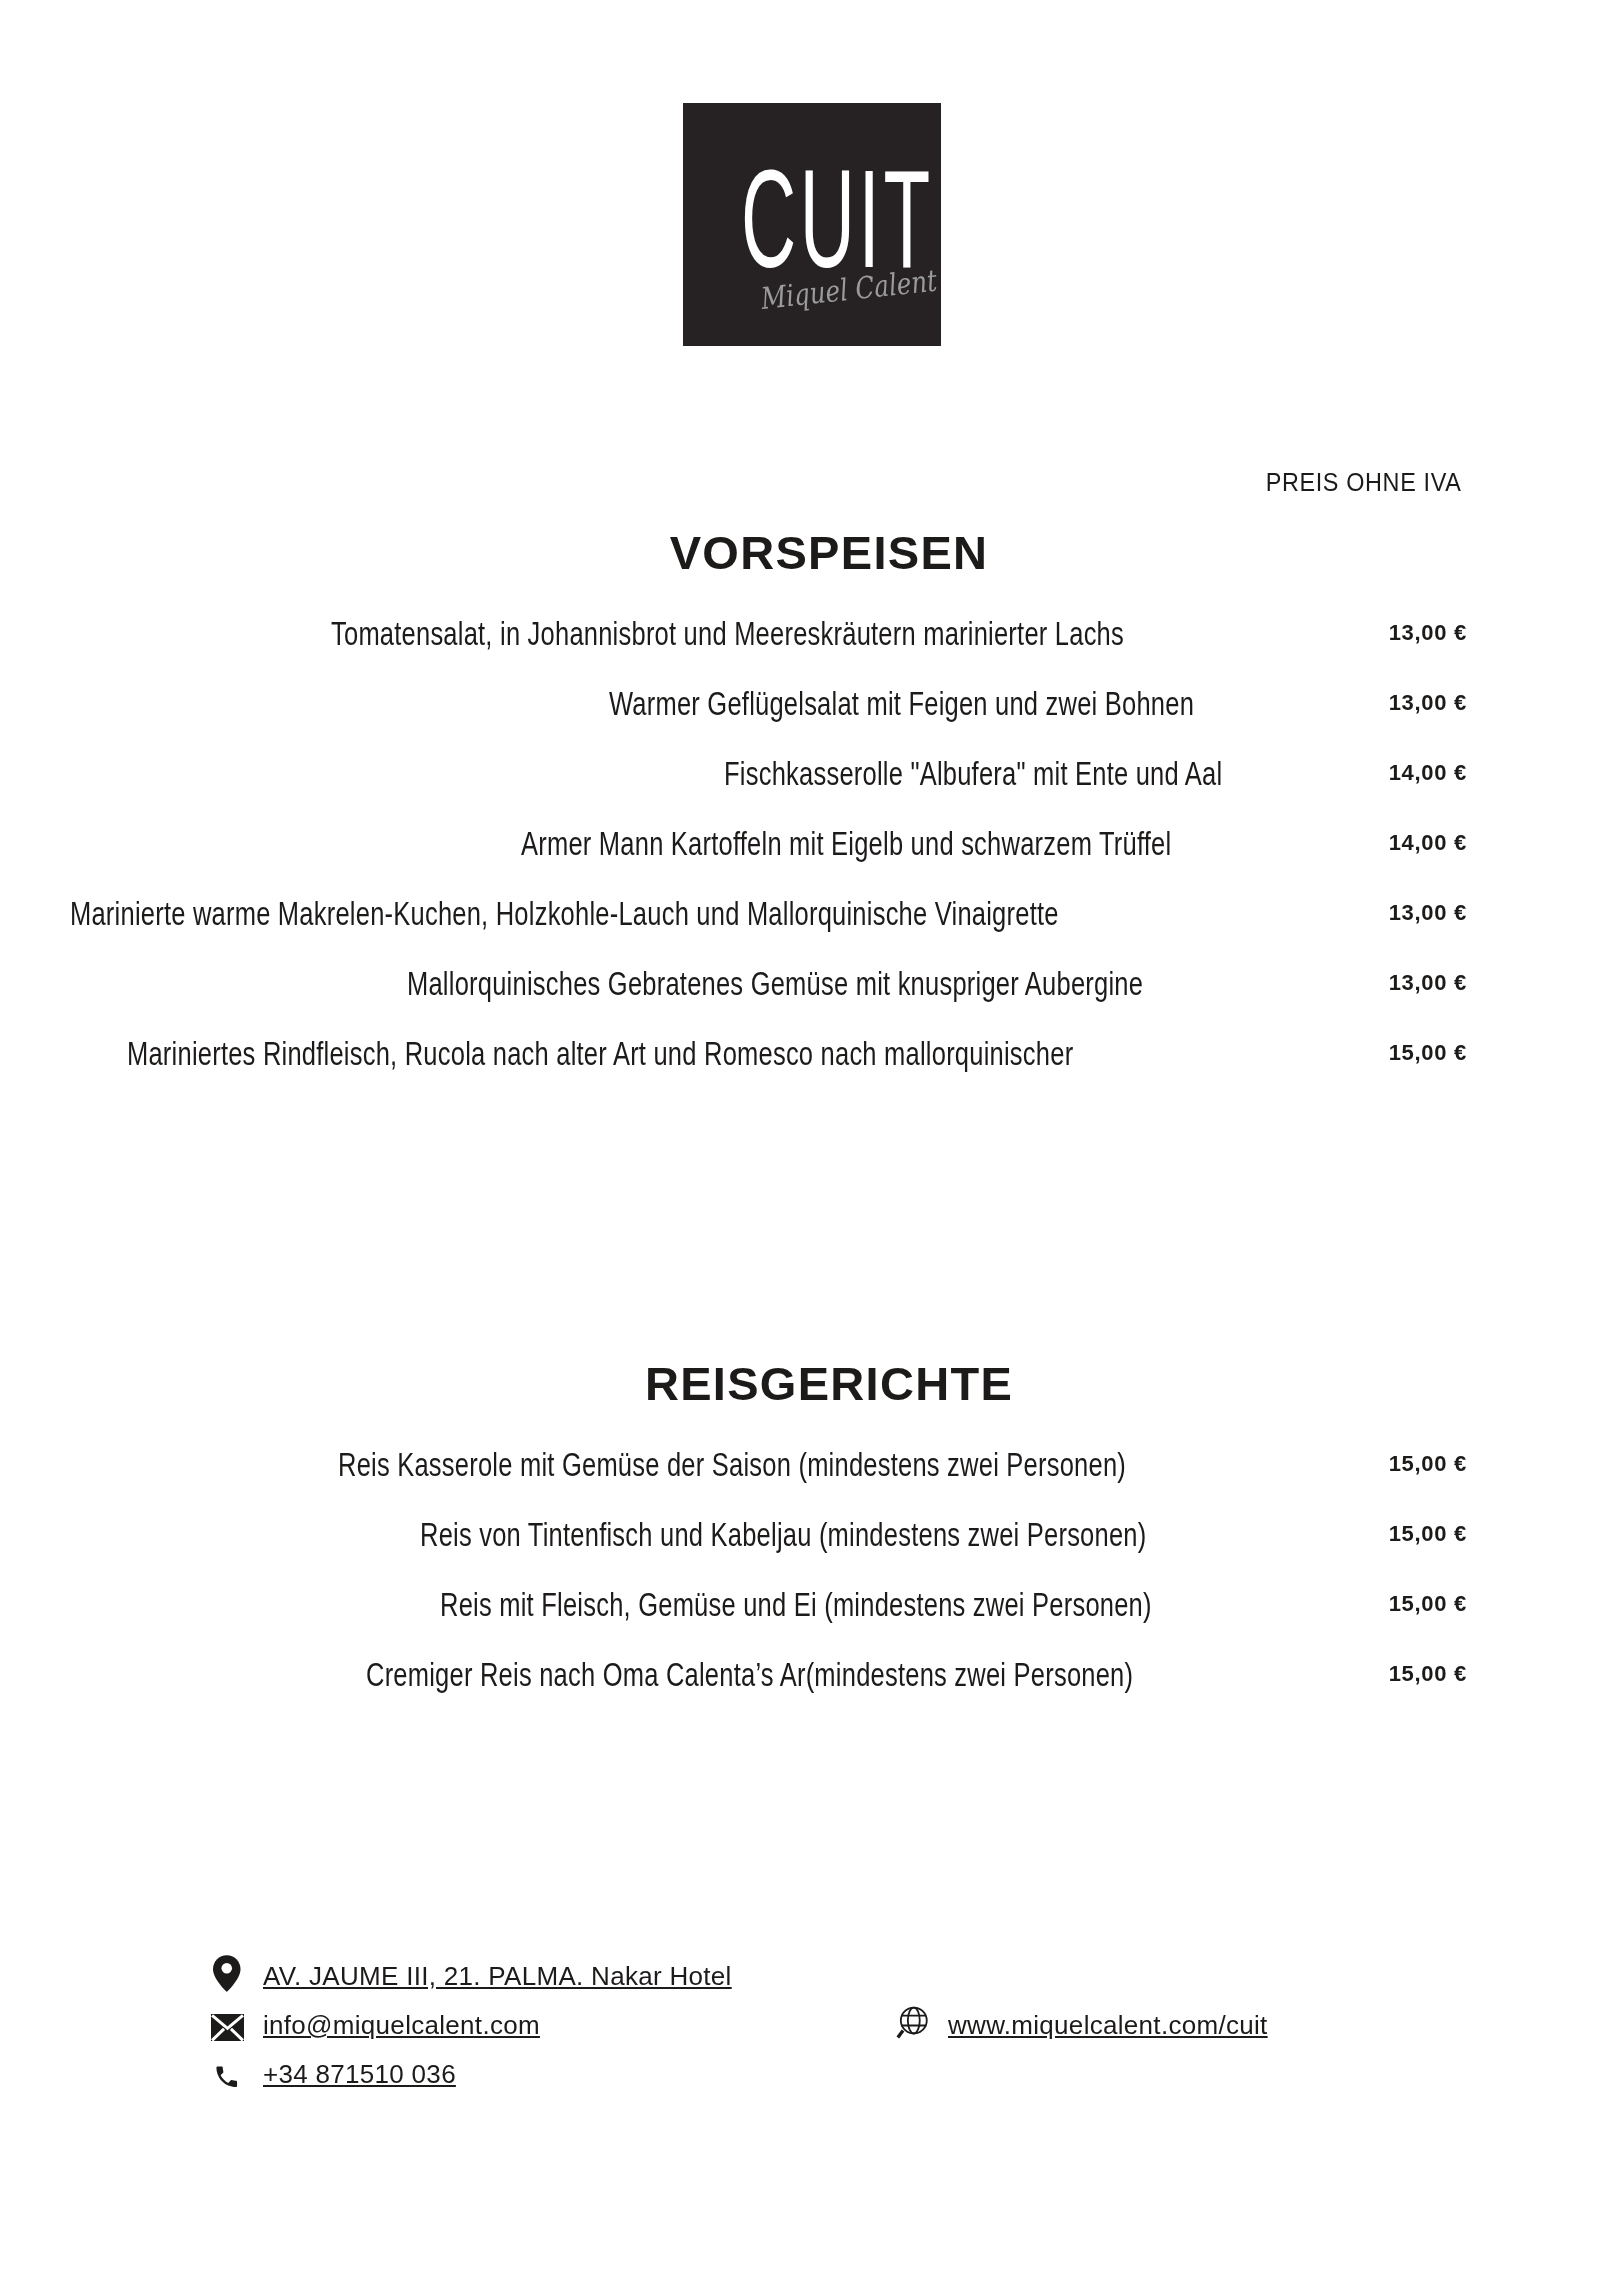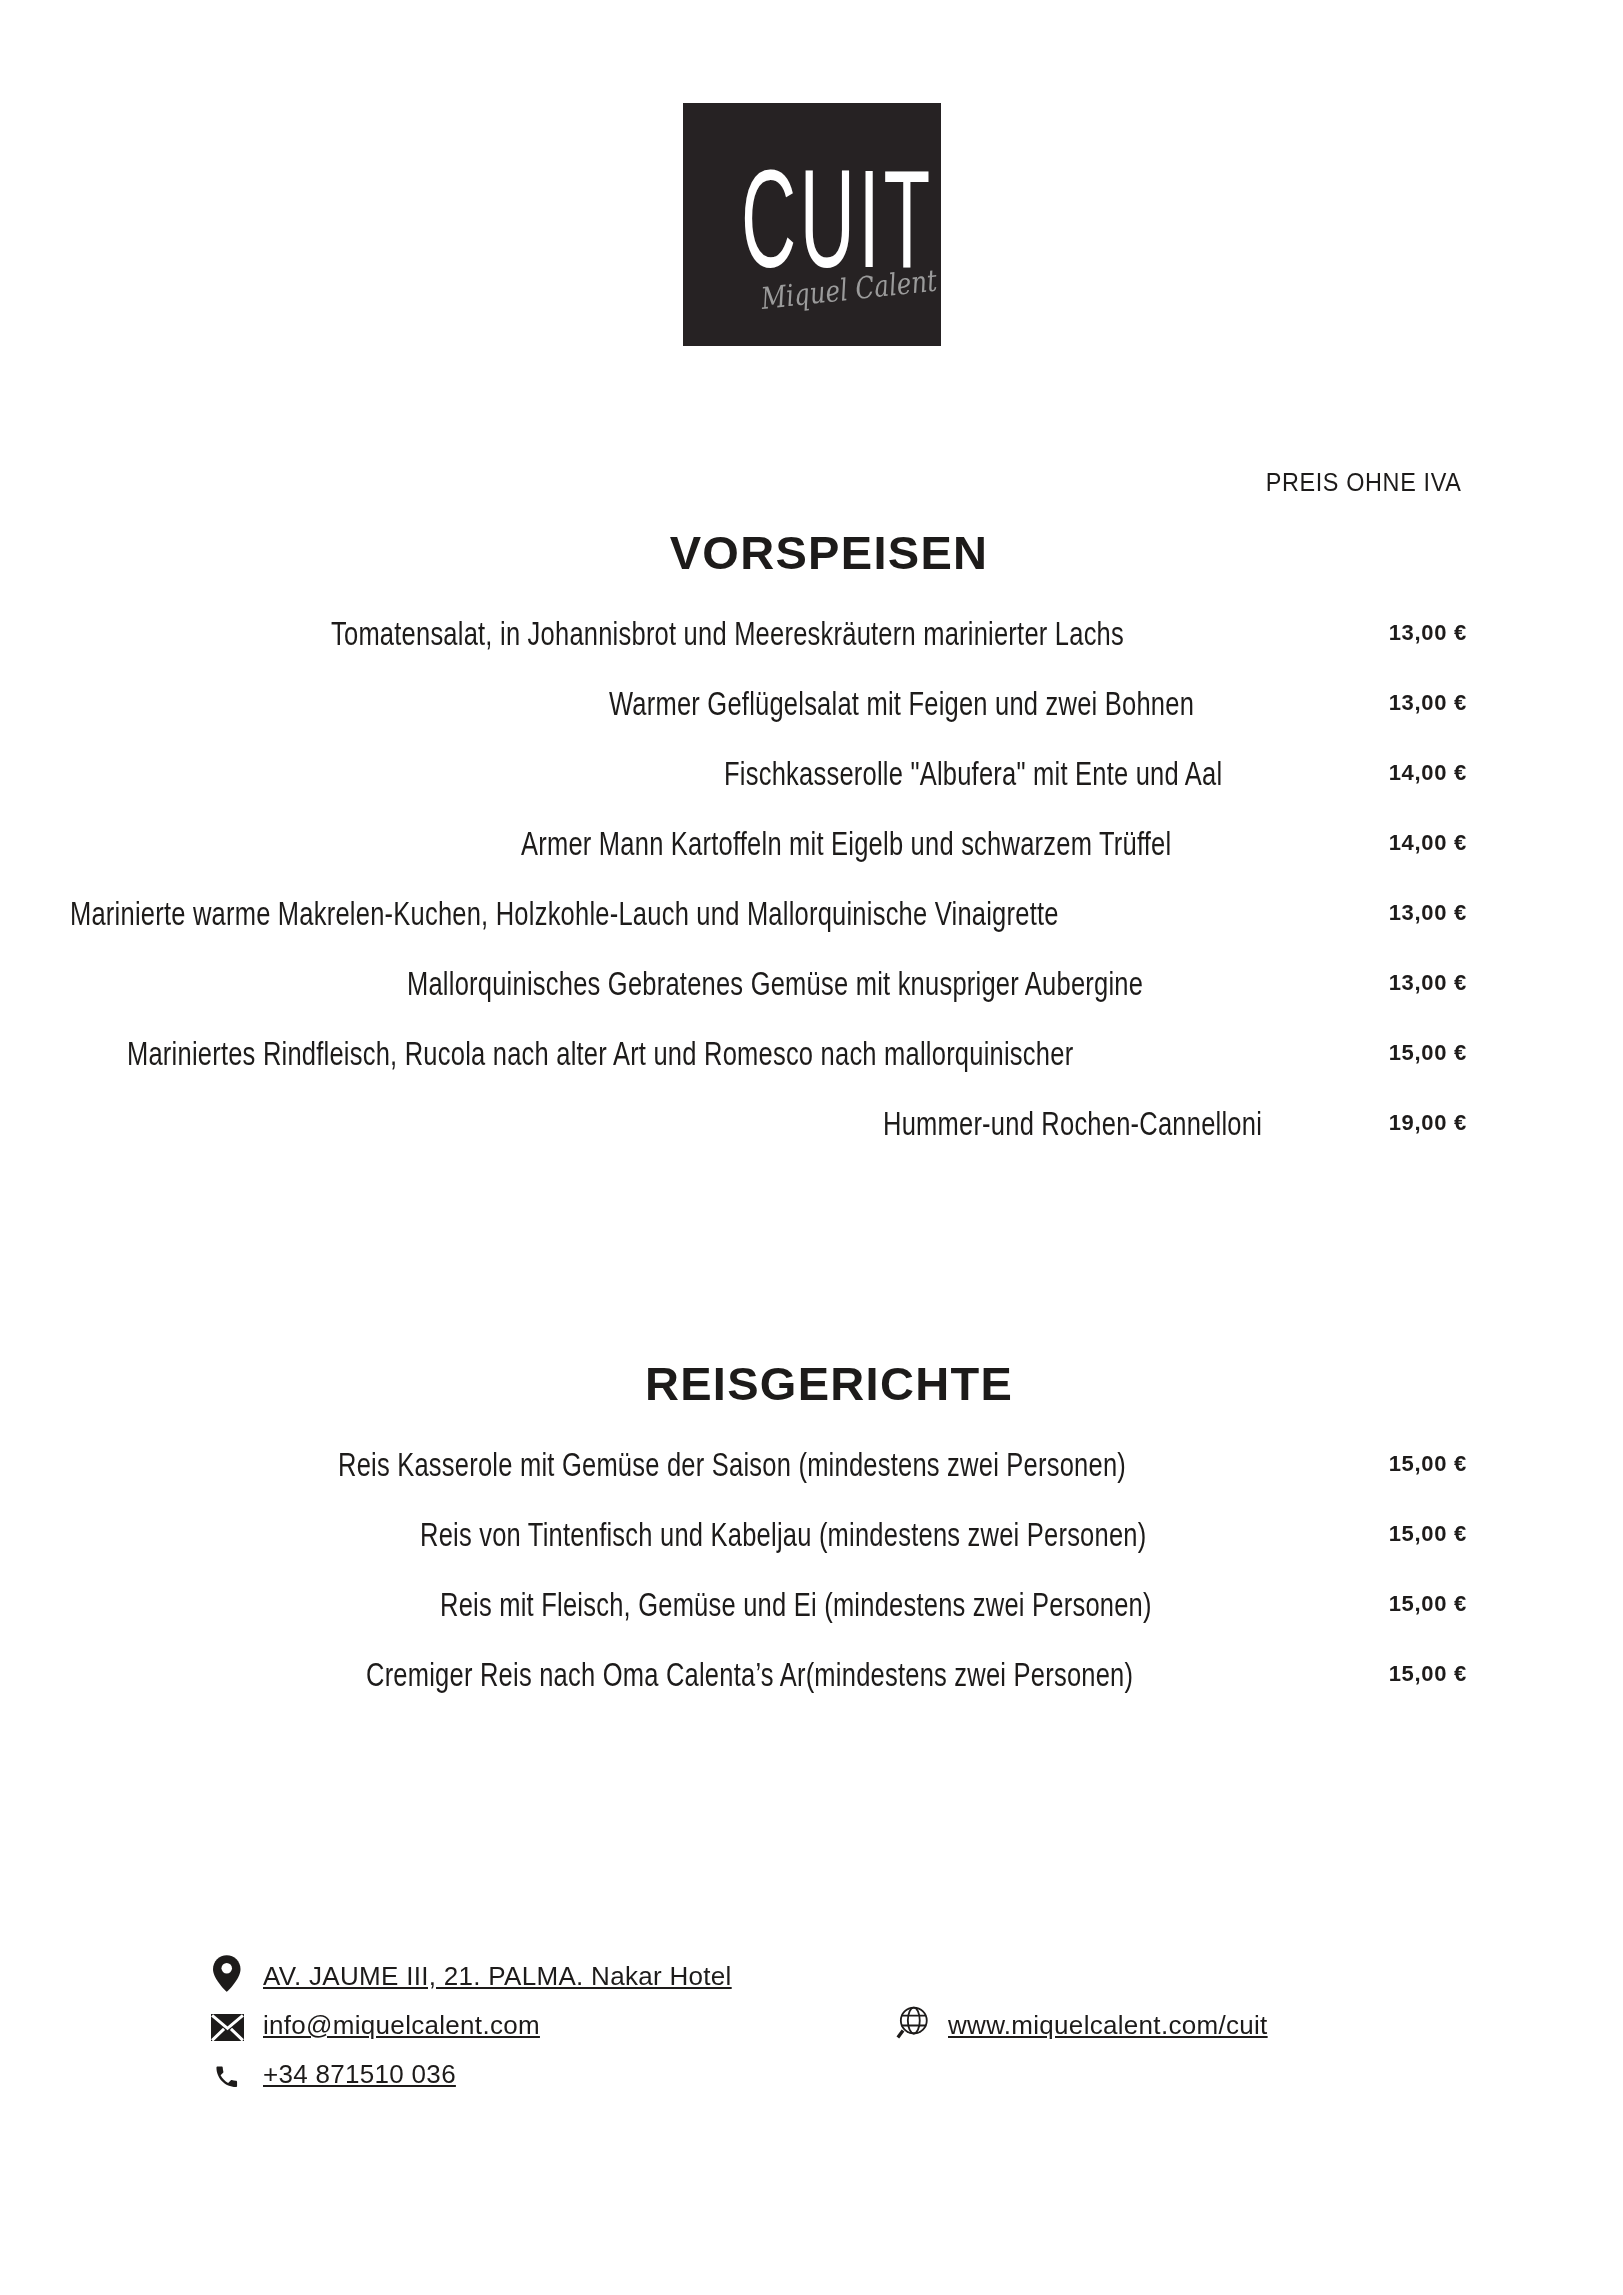--- a/index.html
+++ b/index.html
@@ -87,24 +87,20 @@
         <span class="price">13,00 €</span>
       </div>
         <div class="row">
         <span class="dish">Mallorquinisches Gebratenes Gemüse mit knuspriger Aubergine</span>
         <span class="price">13,00 €</span>
       </div>
         <div class="row">
         <span class="dish">Mariniertes Rindfleisch, Rucola nach alter Art und Romesco nach mallorquinischer</span>
         <span class="price">15,00 €</span>
       </div>
-        <div class="row">
-        <span class="dish">Hummer-und Rochen-Cannelloni</span>
-        <span class="price">19,00 €</span>
-      </div>
       </div>
   </section>
 
   <section class="menu-section sec-1">
     <h2>REISGERICHTE</h2>
     <div class="rows">
         <div class="row">
         <span class="dish">Reis Kasserole mit Gemüse der Saison (mindestens zwei Personen)</span>
         <span class="price">15,00 €</span>
       </div>

